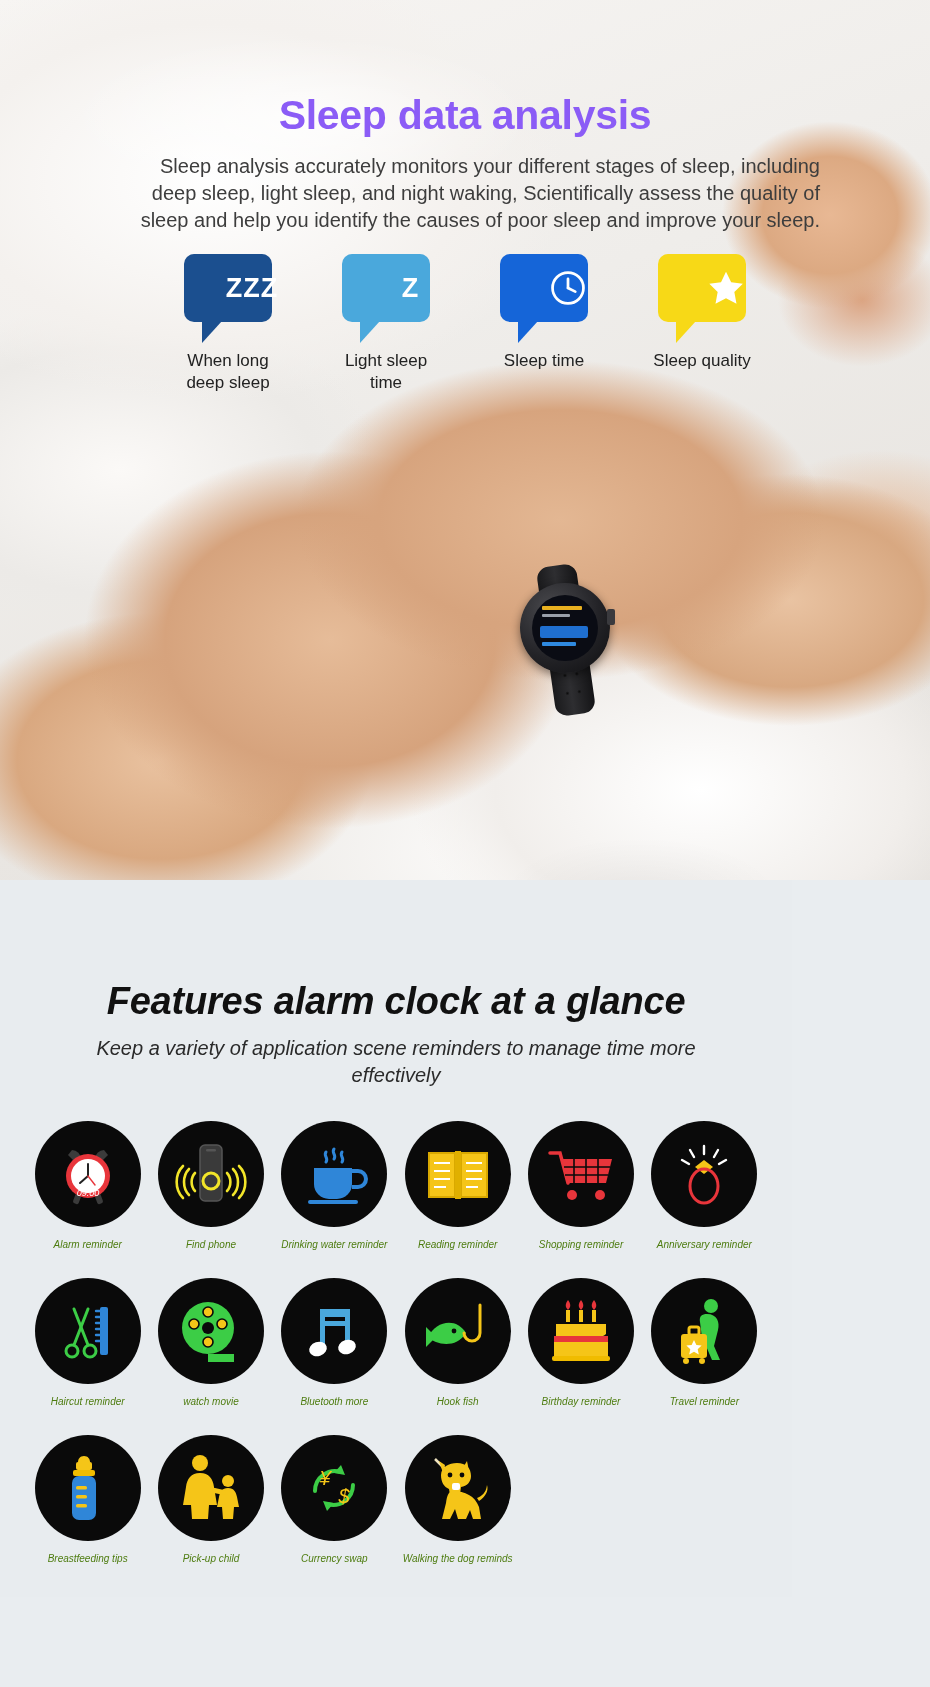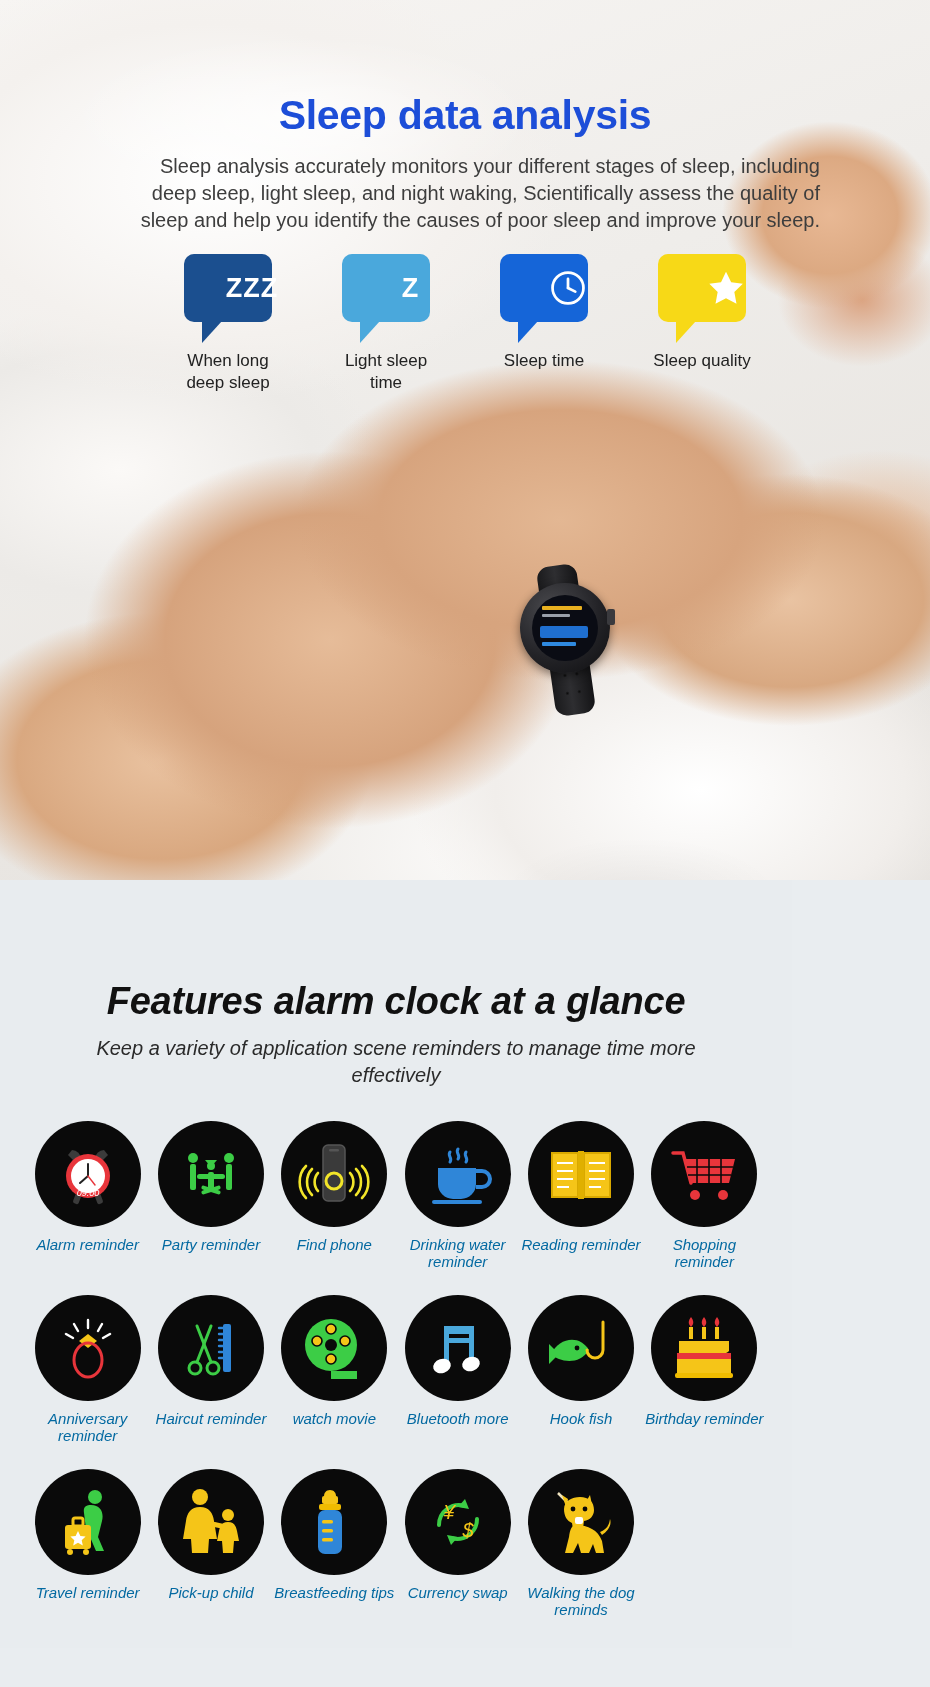--- a/index.html
+++ b/index.html
@@ -79,21 +79,21 @@
   .watch .face .row2{position:absolute;left:10px;top:19px;width:28px;height:3px;background:#9aa0aa;border-radius:1px;}
   .watch .face .row3{position:absolute;left:8px;top:31px;width:48px;height:12px;background:#1f6fd0;border-radius:2px;}
   .watch .face .row4{position:absolute;left:10px;top:47px;width:34px;height:4px;background:#2f8ae0;border-radius:1px;}
   .watch .crown{position:absolute;right:-3px;top:44px;width:8px;height:16px;background:#3a3a3e;border-radius:2px;}
 
   .hero .content { position:relative; z-index:3; padding-top:92px; }
   .hero h1 {
     text-align:center;
     font-size:41px;
     font-weight:bold;
-    color:#1d4ed8;
+    color:#8b5cf6;
     letter-spacing:-.3px;
   }
   .hero .sub {
     margin-top:14px;
     text-align:right;
     font-size:20px;
     line-height:27px;
     color:#3d3d3d;
     padding:0 110px;
   }
@@ -165,23 +165,23 @@
   .cell { text-align:center; }
   .disc {
     width:106px; height:106px;
     margin:0 auto;
     border-radius:50%;
     background:#0a0a0a;
     display:flex; align-items:center; justify-content:center;
   }
   .cell .cap {
     margin-top:9px;
-    font-size:15px;
+    font-size:10px;
     line-height:17px;
-    color:#0369a1;
+    color:#4d7c0f;
   }
 </style>
 </head>
 <body>
 
 <section class="hero">
   <div class="photo"></div>
 
   <div class="watch">
     <div class="band"></div>
@@ -257,39 +257,20 @@
           <circle cx="36" cy="38" r="17" fill="#ffffff"></circle>
           <line x1="36" y1="38" x2="36" y2="26" stroke="#222" stroke-width="2" stroke-linecap="round"></line>
           <line x1="36" y1="38" x2="28" y2="45" stroke="#222" stroke-width="2" stroke-linecap="round"></line>
           <line x1="36" y1="38" x2="43" y2="47" stroke="#e8353b" stroke-width="1.4" stroke-linecap="round"></line>
           <text x="36" y="58" font-size="9" fill="#ffffff" text-anchor="middle" font-family="'Liberation Sans',sans-serif">09:00</text>
         </svg>
       </div>
       <div class="cap">Alarm reminder</div>
     </div>
 
-    <div class="cell">
-      <div class="disc">
-        <svg width="72" height="72" viewBox="0 0 72 72" aria-hidden="true">
-          <g fill="#3ccd46">
-            <circle cx="18" cy="20" r="5"></circle>
-              <rect x="15" y="26" width="6" height="26" rx="2"></rect>
-            <circle cx="54" cy="20" r="5"></circle>
-              <rect x="51" y="26" width="6" height="26" rx="2"></rect>
-            <circle cx="36" cy="28" r="4"></circle>
-            <rect x="33" y="34" width="6" height="18" rx="2"></rect>
-            <rect x="22" y="36" width="28" height="5" rx="2.5"></rect>
-            <rect x="26" y="50" width="20" height="4" rx="2" transform="rotate(18 36 52)"></rect>
-            <rect x="26" y="50" width="20" height="4" rx="2" transform="rotate(-18 36 52)"></rect>
-            <path d="M30 22 h12 l-6 7z"></path>
-          </g>
-        </svg>
-      </div>
-      <div class="cap">Party reminder</div>
-    </div>
 
     <div class="cell">
       <div class="disc">
         <svg width="78" height="78" viewBox="0 0 78 78" aria-hidden="true">
           <rect x="28" y="10" width="22" height="56" rx="5" fill="#3a3a3a" stroke="#555" stroke-width="1.5"></rect>
           <rect x="34" y="14" width="10" height="2.5" rx="1.2" fill="#555"></rect>
           <circle cx="39" cy="46" r="8" fill="none" stroke="#f2e529" stroke-width="3"></circle>
           <g fill="none" stroke="#f2e529" stroke-width="2.6" stroke-linecap="round">
             <path d="M23 38 a10 12 0 0 0 0 18"></path>
             <path d="M17 34 a14 17 0 0 0 0 26"></path>
@@ -473,53 +454,53 @@
           <path d="M27 46 l2.4 5 5.2 .6 -3.9 3.6 1.1 5.2 -4.8 -2.7 -4.8 2.7 1.1 -5.2 -3.9 -3.6 5.2 -.6z" fill="#ffffff"></path>
           <circle cx="19" cy="67" r="3" fill="#f5c518"></circle>
           <circle cx="35" cy="67" r="3" fill="#f5c518"></circle>
         </svg>
       </div>
       <div class="cap">Travel reminder</div>
     </div>
 
     <div class="cell">
       <div class="disc">
-        <svg width="74" height="74" viewBox="0 0 74 74" aria-hidden="true">
-          <g fill="#f5c518">
-            <circle cx="26" cy="12" r="8"></circle>
-            <path d="M26 22 c9 0 13 6 14 14 l3 18 h-8 l-1 14 h-16 l-1 -14 h-8 l3 -18 c1 -8 5 -14 14 -14z"></path>
-            <circle cx="54" cy="30" r="6"></circle>
-            <path d="M54 37 c6 0 8 4 9 9 l2 10 h-5 l-1 12 h-10 l-1 -12 h-5 l2 -10 c1 -5 3 -9 9 -9z"></path>
-            <rect x="38" y="38" width="14" height="5" rx="2.5" transform="rotate(12 45 40)"></rect>
-          </g>
-        </svg>
-      </div>
-      <div class="cap">Pick-up child</div>
-    </div>
-
-    <div class="cell">
-      <div class="disc">
         <svg width="72" height="72" viewBox="0 0 72 72" aria-hidden="true">
           <path d="M32 4 c4 0 6 3 6 6 h-12 c0 -3 2 -6 6 -6z" fill="#f5c518"></path>
           <rect x="24" y="10" width="16" height="8" rx="2" fill="#f5c518"></rect>
           <rect x="21" y="18" width="22" height="6" rx="2" fill="#f0bc00"></rect>
           <rect x="20" y="24" width="24" height="44" rx="7" fill="#2f86d8"></rect>
           <g fill="#f5c518">
             <rect x="24" y="34" width="11" height="3.5" rx="1.6"></rect>
             <rect x="24" y="43" width="11" height="3.5" rx="1.6"></rect>
             <rect x="24" y="52" width="11" height="3.5" rx="1.6"></rect>
           </g>
         </svg>
       </div>
       <div class="cap">Breastfeeding tips</div>
     </div>
 
     <div class="cell">
       <div class="disc">
         <svg width="74" height="74" viewBox="0 0 74 74" aria-hidden="true">
+          <g fill="#f5c518">
+            <circle cx="26" cy="12" r="8"></circle>
+            <path d="M26 22 c9 0 13 6 14 14 l3 18 h-8 l-1 14 h-16 l-1 -14 h-8 l3 -18 c1 -8 5 -14 14 -14z"></path>
+            <circle cx="54" cy="30" r="6"></circle>
+            <path d="M54 37 c6 0 8 4 9 9 l2 10 h-5 l-1 12 h-10 l-1 -12 h-5 l2 -10 c1 -5 3 -9 9 -9z"></path>
+            <rect x="38" y="38" width="14" height="5" rx="2.5" transform="rotate(12 45 40)"></rect>
+          </g>
+        </svg>
+      </div>
+      <div class="cap">Pick-up child</div>
+    </div>
+
+    <div class="cell">
+      <div class="disc">
+        <svg width="74" height="74" viewBox="0 0 74 74" aria-hidden="true">
           <g fill="none" stroke="#3ccd46" stroke-width="4" stroke-linecap="round">
             <path d="M18 40 a20 20 0 0 1 26 -19"></path>
             <path d="M56 34 a20 20 0 0 1 -26 19"></path>
           </g>
           <path d="M44 14 l4 10 -11 -2z" fill="#3ccd46"></path>
           <path d="M30 60 l-4 -10 11 2z" fill="#3ccd46"></path>
           <text x="28" y="34" font-size="20" fill="#f5c518" font-family="'Liberation Sans',sans-serif" text-anchor="middle">¥</text>
           <text x="47" y="52" font-size="20" fill="#f5c518" font-family="'Liberation Sans',sans-serif" text-anchor="middle">$</text>
         </svg>
       </div>

